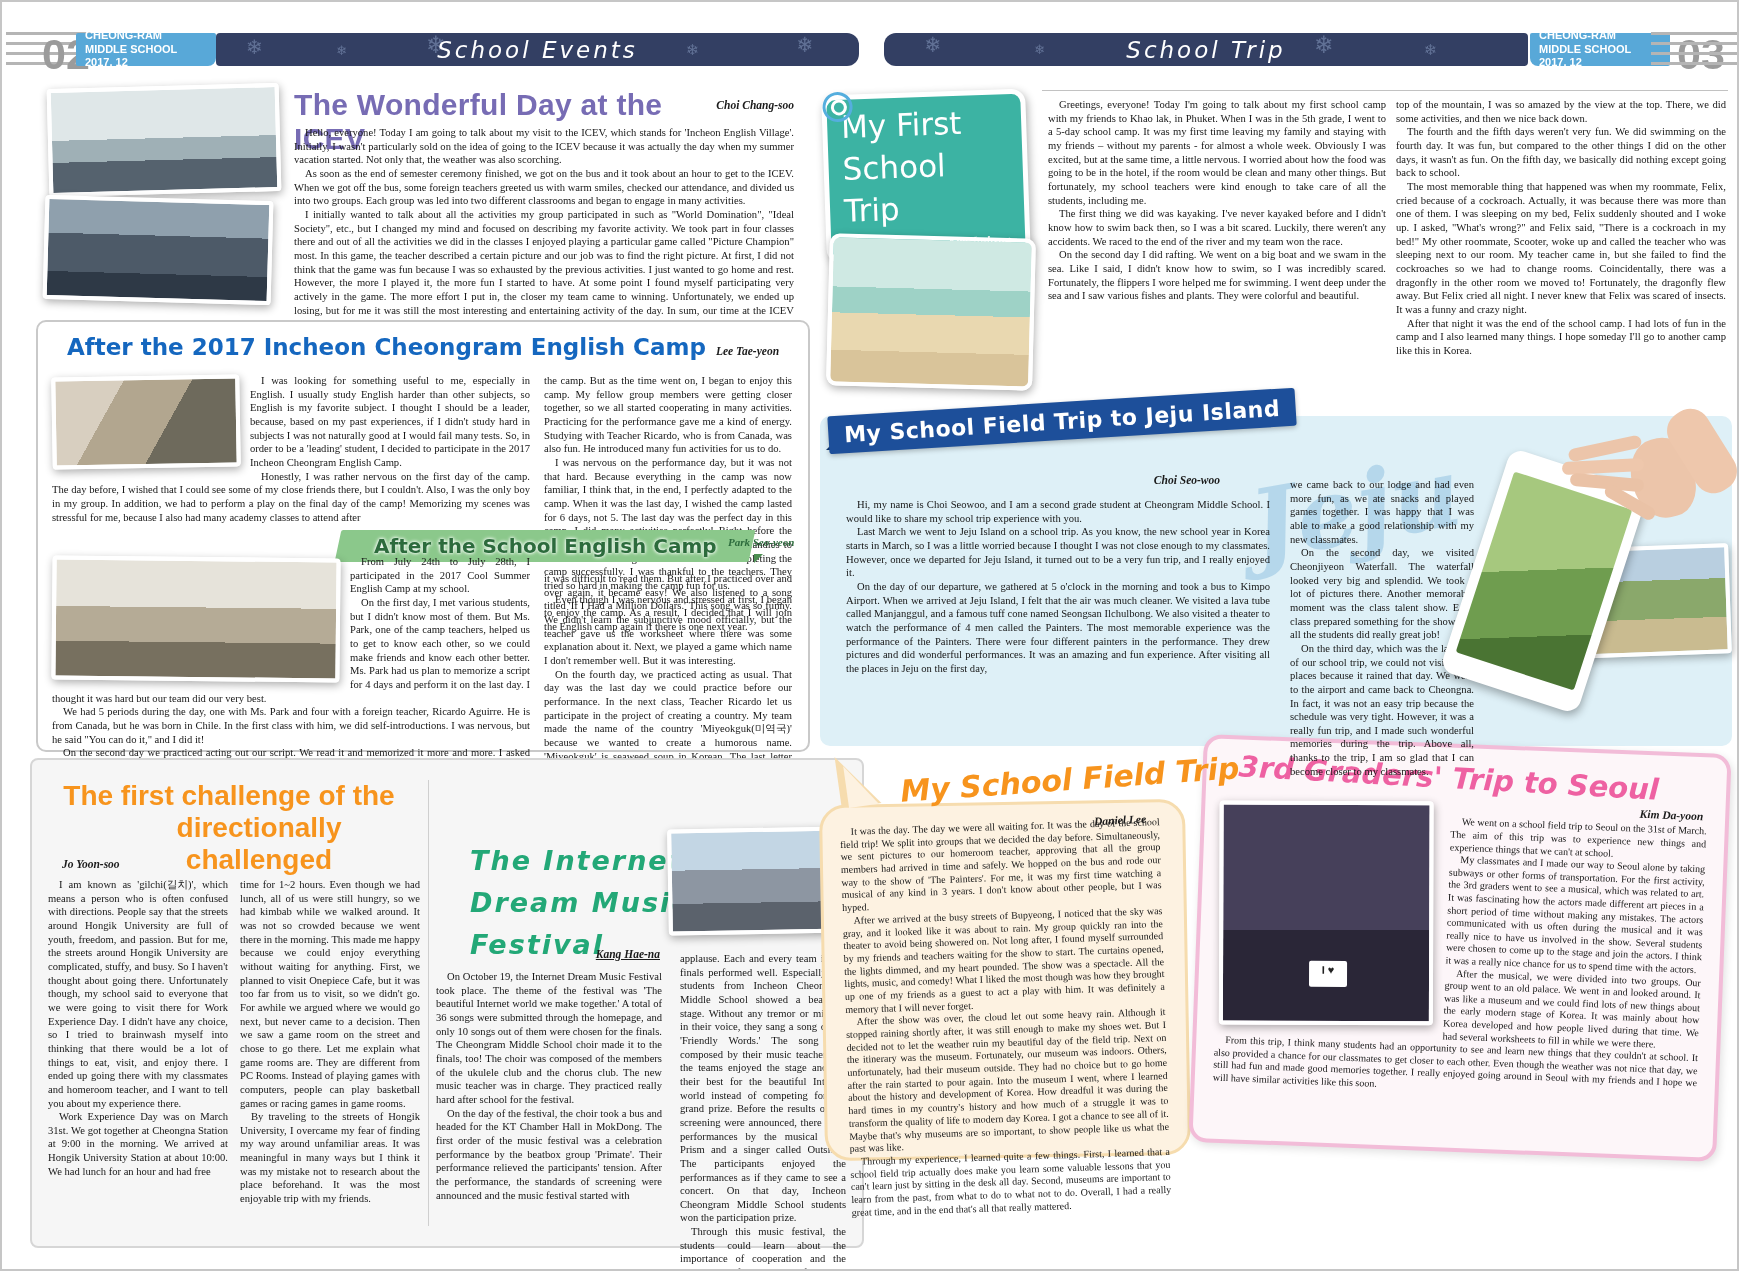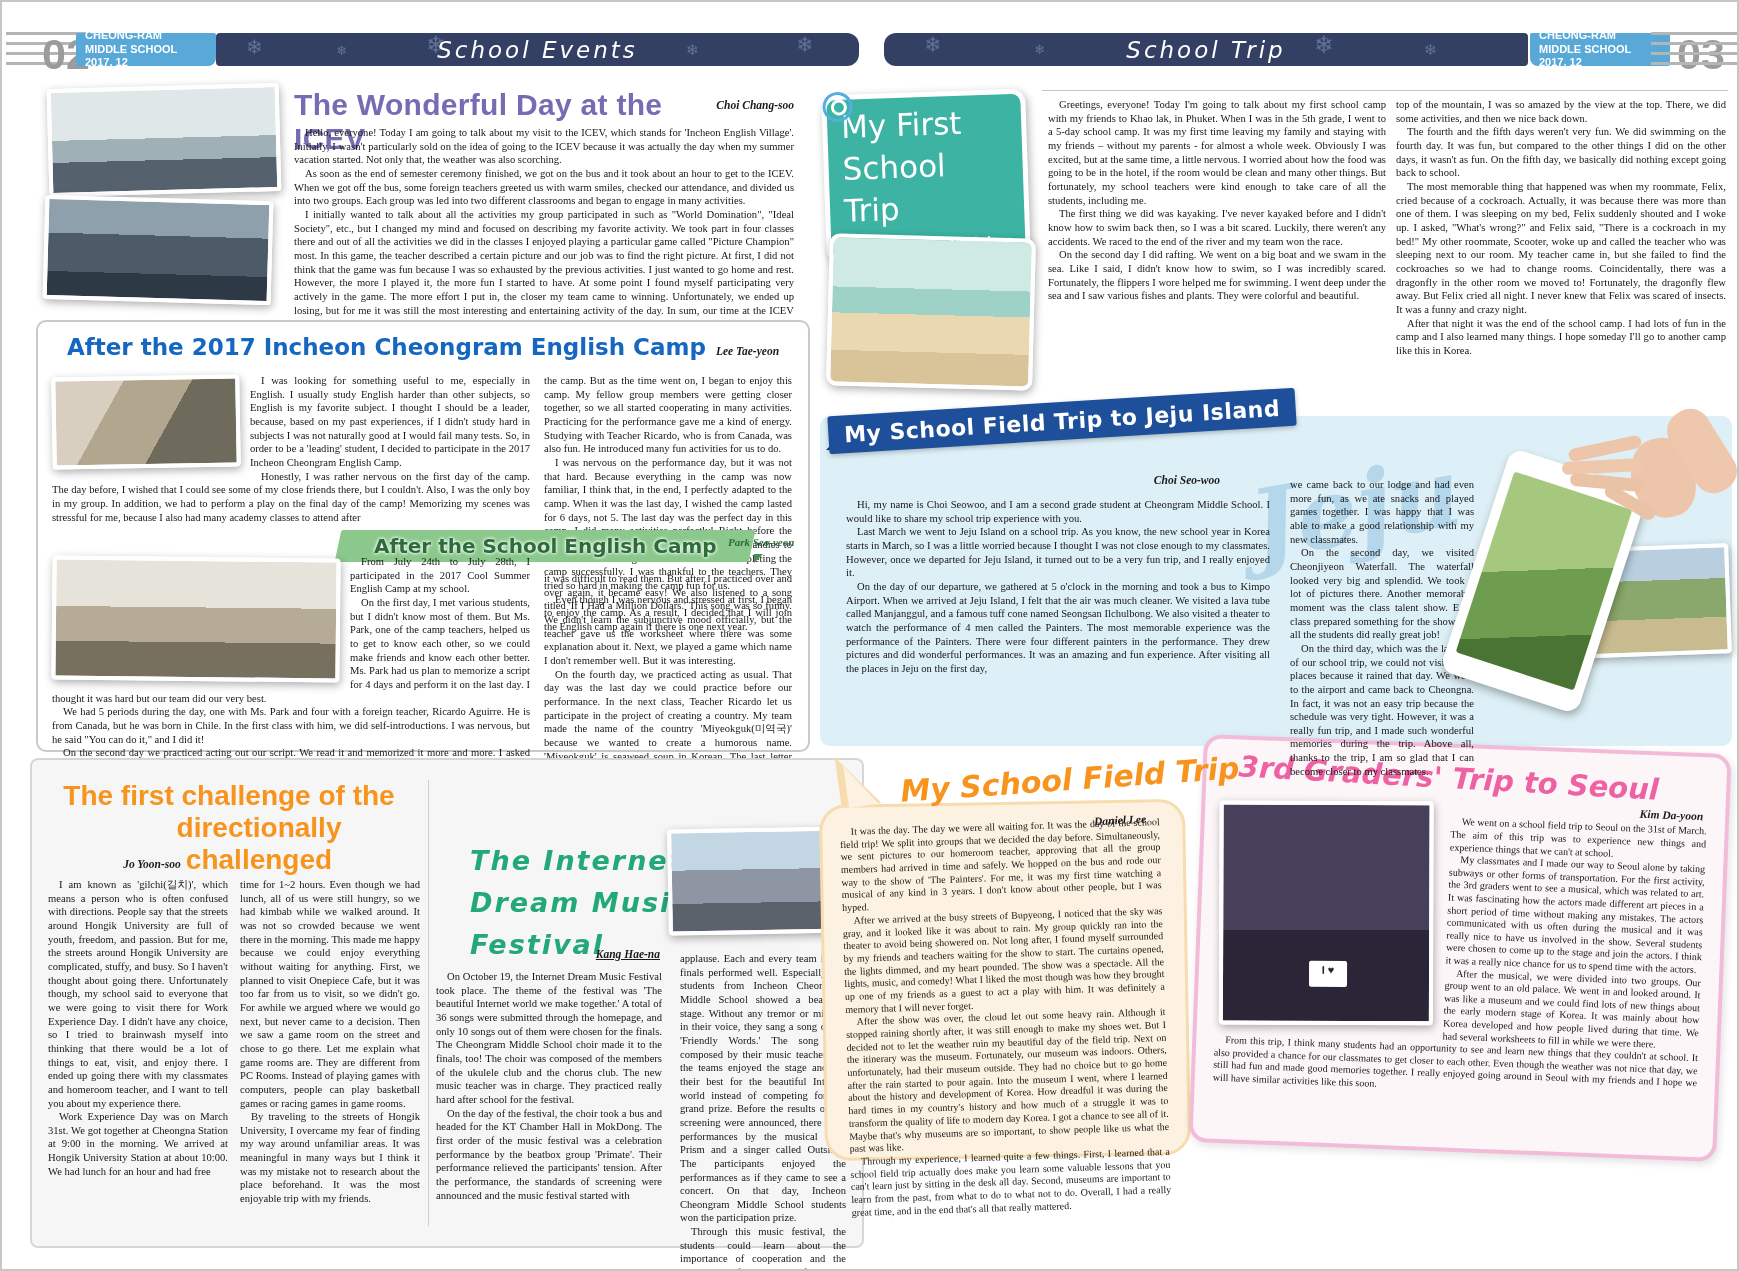--- a/index.html
+++ b/index.html
@@ -122,21 +122,21 @@
     </div>
   </div>
 
   <div class="abs box2" style="left:28px;top:756px;width:830px;height:486px;">
     <div class="abs vdivider" style="left:396px;top:20px;height:446px;"></div>
 
     <div class="abs h-orange" style="left:8px;top:20px;width:378px;">
       <div>The first challenge of the</div>
       <div style="padding-left:60px;">directionally challenged</div>
     </div>
-    <div class="abs author" style="left:30px;top:98px;width:180px;text-align:center;">Jo Yoon-soo</div>
+    <div class="abs author" style="left:30px;top:98px;width:180px;text-align:left;">Jo Yoon-soo</div>
     <div class="abs bt" style="left:16px;top:118px;width:180px;">
       <p>I am known as 'gilchi(길치)', which means a person who is often confused with directions. People say that the streets around Hongik University are full of youth, freedom, and passion. But for me, the streets around Hongik University are complicated, stuffy, and busy. So I haven't thought about going there. Unfortunately though, my school said to everyone that we were going to visit there for Work Experience Day. I didn't have any choice, so I tried to brainwash myself into thinking that there would be a lot of things to eat, visit, and enjoy there. I ended up going there with my classmates and homeroom teacher, and I want to tell you about my experience there.</p>
       <p>Work Experience Day was on March 31st. We got together at Cheongna Station at 9:00 in the morning. We arrived at Hongik University Station at about 10:00. We had lunch for an hour and had free</p>
     </div>
     <div class="abs bt" style="left:208px;top:118px;width:180px;">
       <p class="noind">time for 1~2 hours. Even though we had lunch, all of us were still hungry, so we had kimbab while we walked around. It was not so crowded because we went there in the morning. This made me happy because we could enjoy everything without waiting for anything. First, we planned to visit Onepiece Cafe, but it was too far from us to visit, so we didn't go. For awhile we argued where we would go next, but never came to a decision. Then we saw a game room on the street and chose to go there. Let me explain what game rooms are. They are different from PC Rooms. Instead of playing games with computers, people can play basketball games or racing games in game rooms.</p>
       <p>By traveling to the streets of Hongik University, I overcame my fear of finding my way around unfamiliar areas. It was meaningful in many ways but I think it was my mistake not to research about the place beforehand. It was the most enjoyable trip with my friends.</p>
     </div>
 
     <div class="abs h-script" style="left:438px;top:80px;width:220px;">

